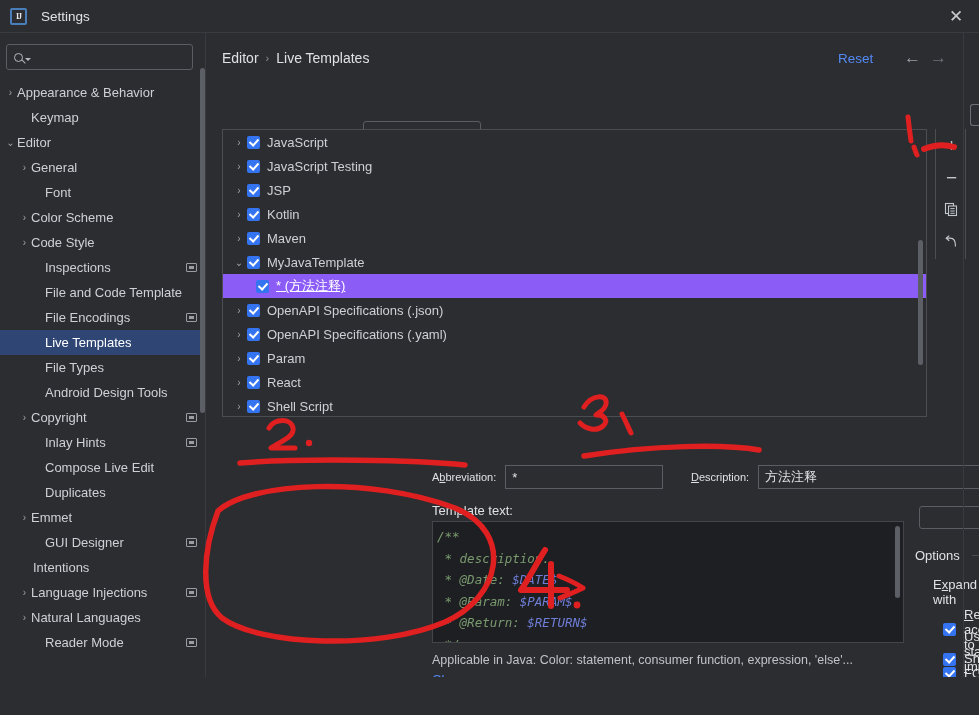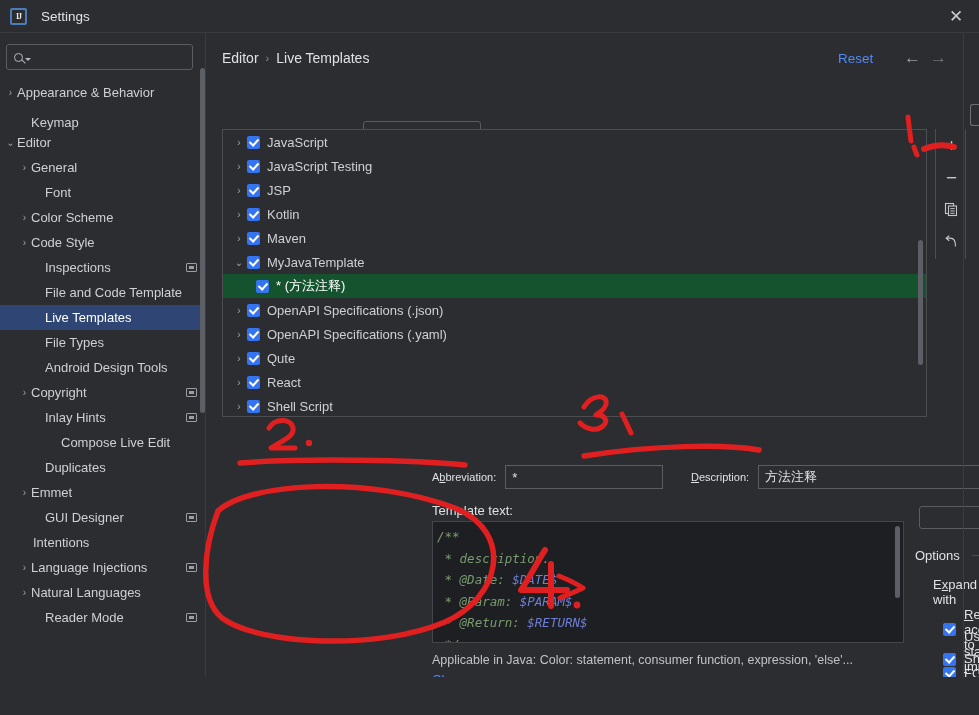--- a/index.html
+++ b/index.html
@@ -106,21 +106,21 @@
 
   
   .listbox {
     position: absolute; left: 16px; top: 96px; width: 705px; height: 288px;
     background: #2b2d30; border: 1px solid #4b4d51;
   }
   .lrow {
     height: 24px; display: flex; align-items: center; padding-left: 8px;
     font-size: 13px; color: #ced0d6; white-space: nowrap;
   }
-  .lrow.sel { background: #14532d; color: #ffffff; }
+  .lrow.sel { background: #8b5cf6; color: #ffffff; text-decoration: underline; }
   .lrow .arrow { width: 16px; flex: 0 0 16px; text-align: center; color: #9ea1a8; font-size: 10px; }
   .cbx {
     width: 13px; height: 13px; flex: 0 0 13px; margin-right: 7px;
     background: #3574f0; border-radius: 2px; position: relative;
   }
   .cbx::after {
     content: ""; position: absolute; left: 4px; top: 1px; width: 4px; height: 7px;
     border: solid #ffffff; border-width: 0 2px 2px 0; transform: rotate(42deg);
   }
   .list-scroll {
@@ -222,21 +222,21 @@
   <div class="leftpane">
     <div class="searchbox">
       <span class="mag"></span>
       <span class="mag-caret"></span>
     </div>
     <div class="tree" id="sidebar-tree">
         <div class="titem" style="padding-left: 4px;">
           <span class="arrow">›</span>
           <span class="lbl">Appearance &amp; Behavior</span>
         </div>
-        <div class="titem" style="padding-left: 18px; align-items: flex-end;">
+        <div class="titem" style="padding-left: 18px;">
           <span class="arrow"></span>
           <span class="lbl">Keymap</span>
         </div>
         <div class="titem" style="padding-left: 4px;">
           <span class="arrow">⌄</span>
           <span class="lbl">Editor</span>
         </div>
         <div class="titem" style="padding-left: 18px;">
           <span class="arrow">›</span>
           <span class="lbl">General</span>
@@ -255,20 +255,25 @@
         </div>
         <div class="titem" style="padding-left: 32px;">
           <span class="arrow"></span>
           <span class="lbl">Inspections</span>
           <span class="proj-badge"></span>
         </div>
         <div class="titem" style="padding-left: 32px;">
           <span class="arrow"></span>
           <span class="lbl">File and Code Template</span>
         </div>
+        <div class="titem" style="padding-left: 32px;">
+          <span class="arrow"></span>
+          <span class="lbl">File Encodings</span>
+          <span class="proj-badge"></span>
+        </div>
         <div class="titem sel" style="padding-left: 32px;">
           <span class="arrow"></span>
           <span class="lbl">Live Templates</span>
         </div>
         <div class="titem" style="padding-left: 32px;">
           <span class="arrow"></span>
           <span class="lbl">File Types</span>
         </div>
         <div class="titem" style="padding-left: 32px;">
           <span class="arrow"></span>
@@ -277,21 +282,21 @@
         <div class="titem" style="padding-left: 18px;">
           <span class="arrow">›</span>
           <span class="lbl">Copyright</span>
           <span class="proj-badge"></span>
         </div>
         <div class="titem" style="padding-left: 32px;">
           <span class="arrow"></span>
           <span class="lbl">Inlay Hints</span>
           <span class="proj-badge"></span>
         </div>
-        <div class="titem" style="padding-left: 48px;">
+        <div class="titem" style="padding-left: 32px;">
           <span class="arrow"></span>
           <span class="lbl">Compose Live Edit</span>
         </div>
         <div class="titem" style="padding-left: 32px;">
           <span class="arrow"></span>
           <span class="lbl">Duplicates</span>
         </div>
         <div class="titem" style="padding-left: 18px;">
           <span class="arrow">›</span>
           <span class="lbl">Emmet</span>
@@ -385,21 +390,21 @@
             <span>OpenAPI Specifications (.json)</span>
           </div>
           <div class="lrow">
             <span class="arrow">›</span>
             <span class="cbx"></span>
             <span>OpenAPI Specifications (.yaml)</span>
           </div>
           <div class="lrow">
             <span class="arrow">›</span>
             <span class="cbx"></span>
-            <span>Qute</span>
+            <span>Param</span>
           </div>
           <div class="lrow">
             <span class="arrow">›</span>
             <span class="cbx"></span>
             <span>React</span>
           </div>
           <div class="lrow">
             <span class="arrow">›</span>
             <span class="cbx"></span>
             <span>Shell Script</span>

